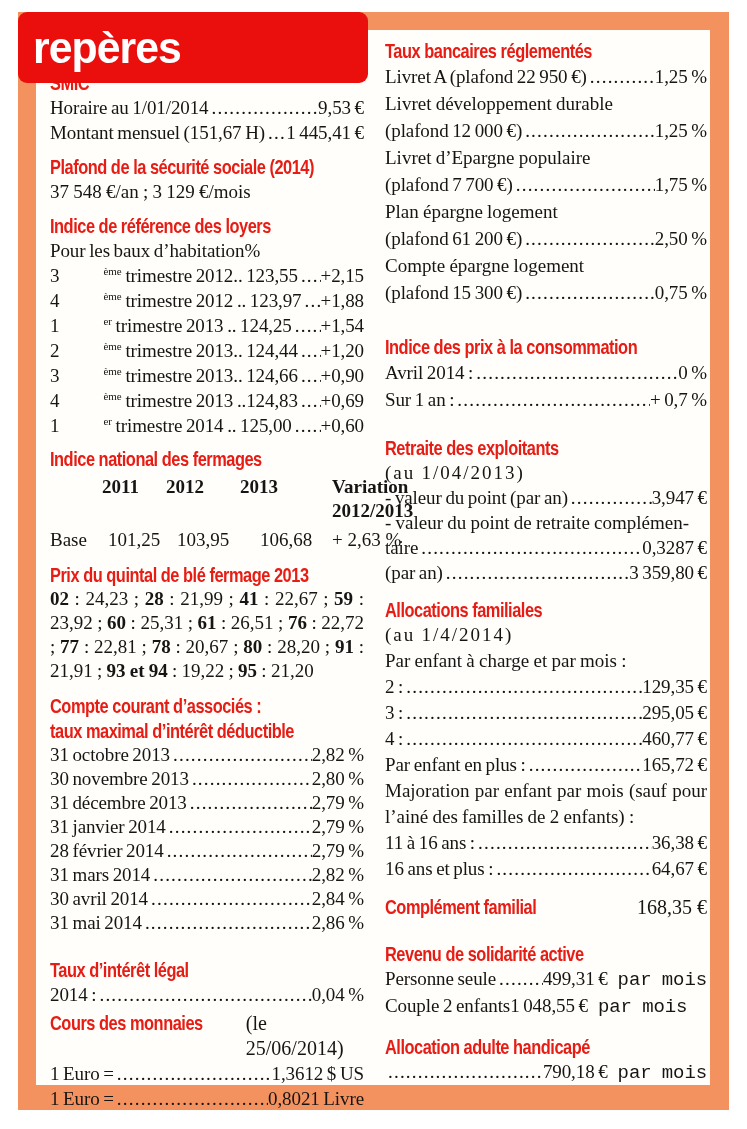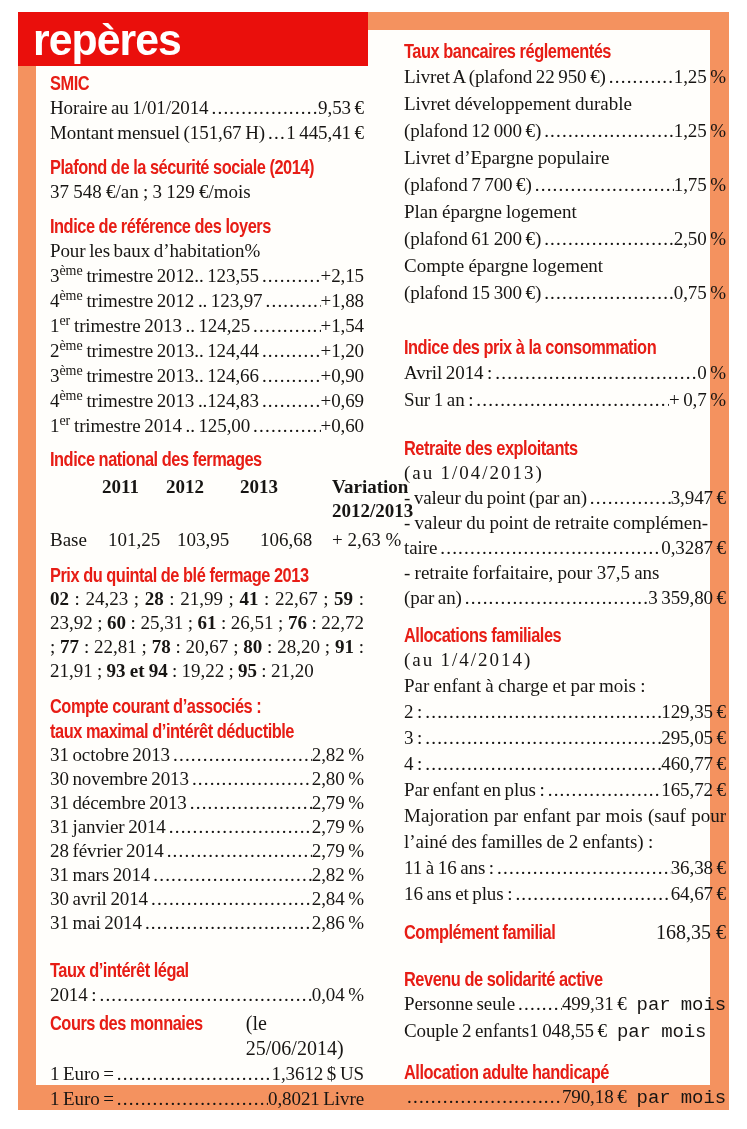--- a/index.html
+++ b/index.html
@@ -17,32 +17,32 @@
   }
   .frame{
     position:absolute;left:18px;top:12px;width:711px;height:1098px;
     background:var(--orange);
   }
   .inner{
     position:absolute;left:18px;top:18px;right:19px;bottom:25px;
     background:var(--paper);
   }
   .banner{
-    position:absolute;left:0;top:0;width:350px;height:54px;
+    position:absolute;left:0;top:0;width:350px;height:71px;
     background:var(--banner-red);z-index:3;
-    display:flex;align-items:center;box-sizing:border-box;padding-left:15px;
+    display:flex;align-items:center;box-sizing:border-box;padding-left:15px;border-radius:9px;
   }
   .banner .t{
     font-family:"Liberation Sans", sans-serif;font-weight:bold;
     font-size:45px;color:#ffffff;letter-spacing:-1px;
     transform:scaleX(.95);transform-origin:left center;line-height:1;
   }
   .col{position:absolute;font-size:19px;}
   .col-left{left:14px;top:40px;width:314px;}
-  .col-right{left:368px;top:8px;width:322px;}
+  .col-right{left:349px;top:8px;width:322px;}
   h2{
     margin:0;font-family:"Liberation Sans", sans-serif;font-weight:bold;
     font-size:21px;line-height:25px;color:var(--red);
     letter-spacing:-0.6px;white-space:nowrap;
     transform:scaleX(.78);transform-origin:left center;
   }
   .hrow{display:flex;justify-content:space-between;align-items:baseline;}
   .hrow h2{flex:0 0 auto;}
   .hrow .hval{font-size:20px;color:var(--ink);}
   .sec{margin:0;}
@@ -55,21 +55,21 @@
   .r .unit{flex:0 0 auto;white-space:nowrap;margin-left:10px;font-family:Liberation Mono, monospace;}
   .r.spread{justify-content:flex-start;}
   .dots{
     flex:1 1 0;min-width:0;overflow:hidden;white-space:nowrap;
     letter-spacing:1.2px;padding:0 3px;word-spacing:0;
   }
   .dots::before{content:"..................................................................................................";}
   .line{overflow:hidden;white-space:nowrap;word-spacing:-0.5px;}
   .line.just{white-space:normal;text-align:justify;}
   .line.ls{letter-spacing:2px;}
-  sup{font-size:14px;line-height:0;vertical-align:super;letter-spacing:0;}
+  sup{font-size:11px;line-height:0;vertical-align:super;letter-spacing:0;padding-left:44px;}
   
   .col-left .sec{line-height:25px;}
   .sec-plafond{margin-top:9px;}
   .sec-loyers{margin-top:9px;}
   .sec-fermages{margin-top:8px;}
   .sec-quintal{margin-top:9px;}
   .sec-quintal .depts{margin:0 0 0 0;line-height:24px;text-align:justify;word-spacing:-0.5px;}
   .sec-compte{margin-top:10px;}
   .sec-compte .r{line-height:24px;}
   .sec-legal{margin-top:22px;}
@@ -343,21 +343,20 @@
               <span class="lbl">- valeur du point (par an)</span>
               <span class="dots"></span>
               <span class="val">3,947 €</span>
             </div>
             <div class="line">- valeur du point de retraite complémen-</div>
             <div class="r">
               <span class="lbl">taire</span>
               <span class="dots"></span>
               <span class="val">0,3287 €</span>
             </div>
-            <div class="line">- retraite forfaitaire, pour 37,5 ans</div>
             <div class="r">
               <span class="lbl">(par an)</span>
               <span class="dots"></span>
               <span class="val">3 359,80 €</span>
             </div>
           </div>
       </div>
 
       <div class="sec sec-alloc">
         <h2>Allocations familiales</h2>

